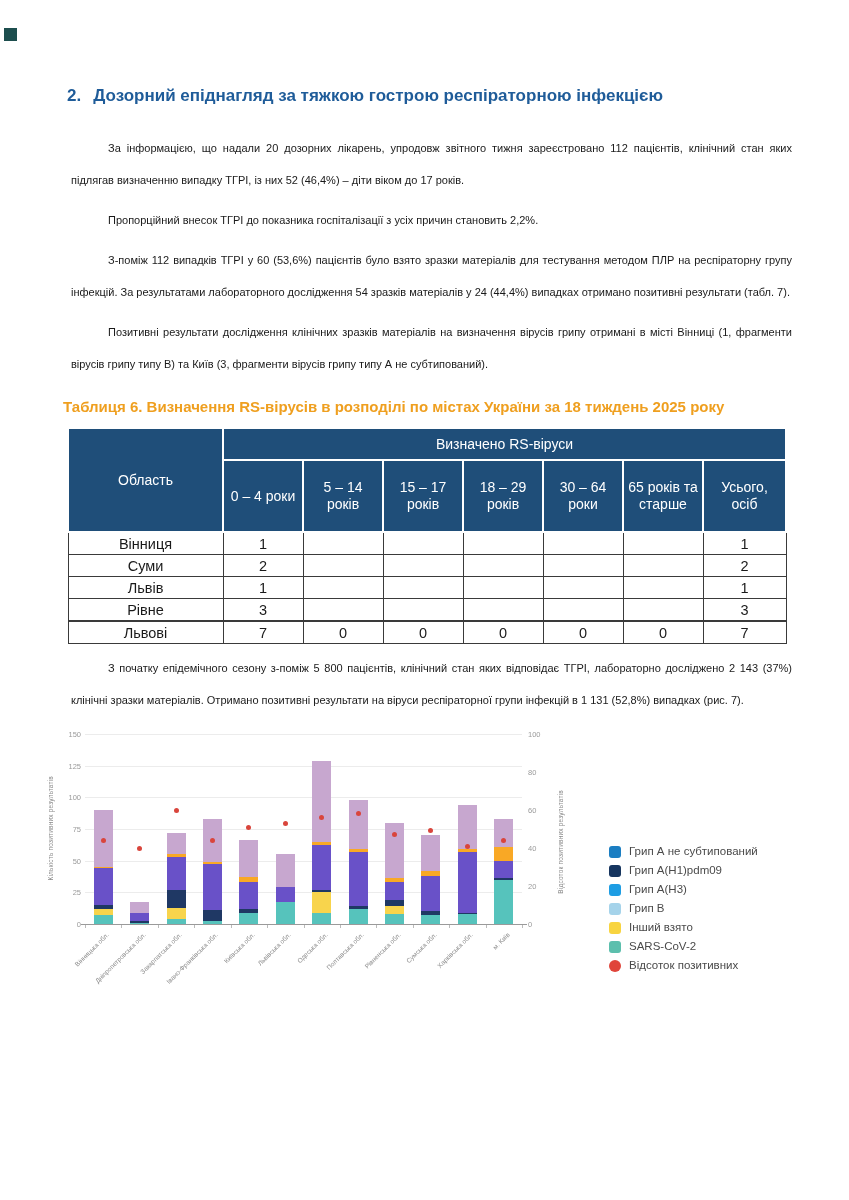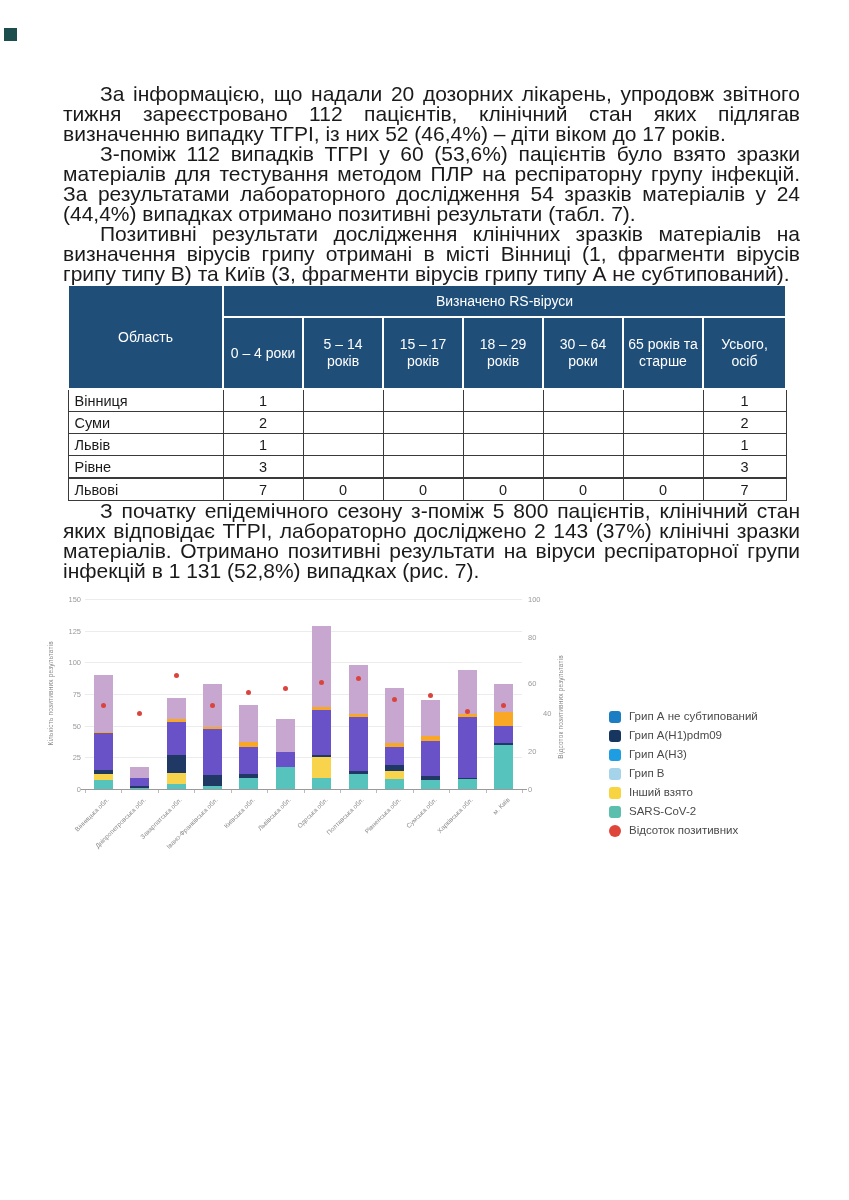--- a/index.html
+++ b/index.html
@@ -9,38 +9,38 @@
     font-family:"Liberation Sans","DejaVu Sans",sans-serif;
   }
   .corner-mark{position:absolute;left:4px;top:28px;width:13px;height:13px;background:#1d4e4e;}
   .page{padding:84px 49px 0 63px;}
   h1.section-heading{
     font-size:17px;line-height:24px;font-weight:bold;color:#1f5c99;
     margin:0 0 24px 4px;
   }
   h1.section-heading .hnum{margin-right:12px;}
   p.bodytext{
-    margin:0;font-size:21px;line-height:20px;text-align:justify;
+    margin:8px;font-size:11px;line-height:32px;text-align:justify;
     text-indent:37px;
   }
   .table-caption{
     margin:16px 0 10px 0;font-size:15px;line-height:21px;font-weight:bold;color:#ef9f1f;
   }
   table.t6{border-collapse:collapse;width:718px;margin-left:4px;table-layout:fixed;}
   table.t6 thead th{
     background:#1f4e79;color:#ffffff;font-weight:normal;font-size:14px;line-height:17px;
     border:2px solid #ffffff;text-align:center;vertical-align:middle;padding:2px 3px;
   }
   table.t6 thead th.group{height:26px;}
   table.t6 thead tr.agerow th{height:66px;}
   table.t6 tbody td{
     border:1px solid #3a3a3a;font-size:14.5px;height:21px;padding:0 6px;text-align:center;
     background:#ffffff;
   }
-  table.t6 tbody td:first-child{text-align:left;}
+  table.t6 tbody td:first-child{text-align:center;}
   table.t6 tbody tr.total-row td{border-top:2px solid #3a3a3a;}
   .after-table{margin-top:18px;}
 
   
   .figure-section{margin-top:8px;display:flex;}
   .chart-box{position:relative;width:530px;height:252px;margin-left:-20px;}
   .chart-plot{position:absolute;left:42px;top:10px;width:437px;height:190px;}
   .gridline{position:absolute;left:0;width:437px;height:1px;background:#ececec;}
   .axis-x{position:absolute;left:-4px;top:190px;width:446px;height:1px;background:#9a9a9a;}
   .ytick{position:absolute;font-size:7.5px;color:#9a9a9a;line-height:9px;}
@@ -70,25 +70,28 @@
     margin:12px 0 0 -21px;width:780px;font-size:15px;line-height:24px;font-weight:bold;color:#ef9f1f;
   }
 </style>
 </head>
 <body>
 
 <div class="corner-mark"></div>
 
 <div class="page">
 
+  <h1 class="section-heading"><span class="hnum">2.</span><span>Дозорний епіднагляд за тяжкою гострою респіраторною інфекцією</span></h1>
 
   <p class="bodytext">За інформацією, що надали 20 дозорних лікарень, упродовж звітного тижня зареєстровано 112 пацієнтів, клінічний стан яких підлягав визначенню випадку ТГРІ, із них 52 (46,4%) – діти віком до 17 років.</p>
+  <p class="bodytext">Пропорційний внесок ТГРІ до показника госпіталізації з усіх причин становить 2,2%.</p>
   <p class="bodytext">З-поміж 112 випадків ТГРІ у 60 (53,6%) пацієнтів було взято зразки матеріалів для тестування методом ПЛР на респіраторну групу інфекцій. За результатами лабораторного дослідження 54 зразків матеріалів у 24 (44,4%) випадках отримано позитивні результати (табл. 7).</p>
   <p class="bodytext">Позитивні результати дослідження клінічних зразків матеріалів на визначення вірусів грипу отримані в місті Вінниці (1, фрагменти вірусів грипу типу В) та Київ (3, фрагменти вірусів грипу типу А не субтипований).</p>
 
+  <div class="table-caption">Таблиця 6. Визначення RS-вірусів в розподілі по містах України за 18 тиждень 2025 року</div>
 
   <table class="t6">
     <colgroup>
       <col style="width:155px">
         <col style="width:80px">
         <col style="width:80px">
         <col style="width:80px">
       <col style="width:80px">
         <col style="width:80px">
         <col style="width:80px">
@@ -179,22 +182,22 @@
           <div class="gridline" style="top: 95px;"></div>
           <div class="ytick left" style="top: 91px;">75</div>
           <div class="gridline" style="top: 63.3333px;"></div>
           <div class="ytick left" style="top: 59.3333px;">100</div>
           <div class="gridline" style="top: 31.6667px;"></div>
           <div class="ytick left" style="top: 27.6667px;">125</div>
           <div class="gridline" style="top: 0px;"></div>
           <div class="ytick left" style="top: -4px;">150</div>
           <div class="ytick right" style="top: 186px;">0</div>
           <div class="ytick right" style="top: 148px;">20</div>
-          <div class="ytick right" style="top: 110px; margin-left: 15px;">40</div>
-          <div class="ytick right" style="top: 80px;">60</div>
+          <div class="ytick right" style="top: 110px;">40</div>
+          <div class="ytick right" style="top: 72px;">60</div>
           <div class="ytick right" style="top: 34px;">80</div>
           <div class="ytick right" style="top: -4px;">100</div>
           <div class="xtickmark" style="left: 0px;"></div>
           <div class="xtickmark" style="left: 36.4167px;"></div>
           <div class="xtickmark" style="left: 72.8333px;"></div>
           <div class="xtickmark" style="left: 109.25px;"></div>
           <div class="xtickmark" style="left: 145.667px;"></div>
           <div class="xtickmark" style="left: 182.083px;"></div>
           <div class="xtickmark" style="left: 218.5px;"></div>
           <div class="xtickmark" style="left: 254.917px;"></div>

